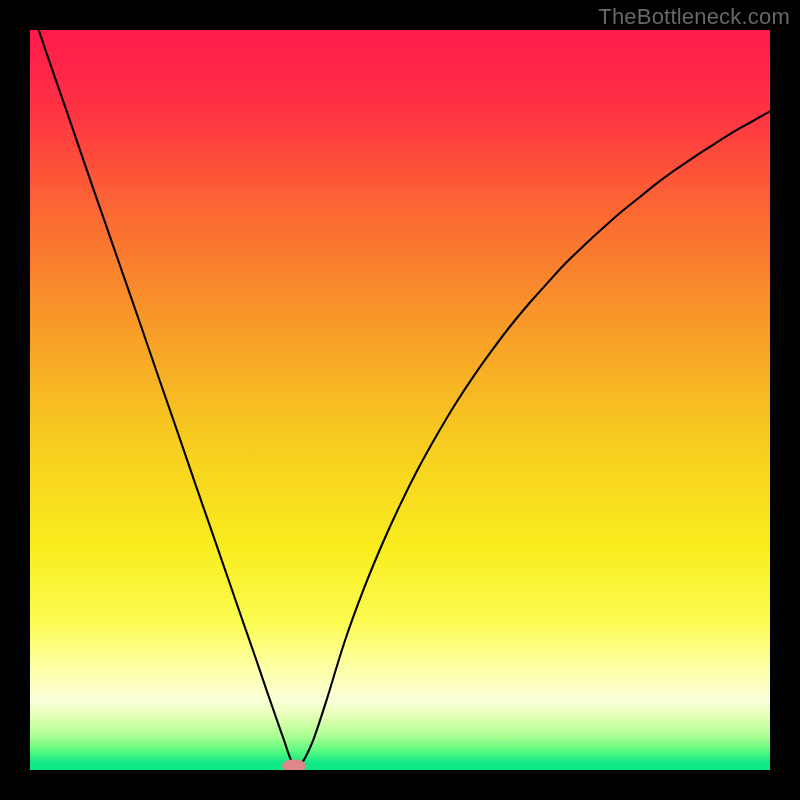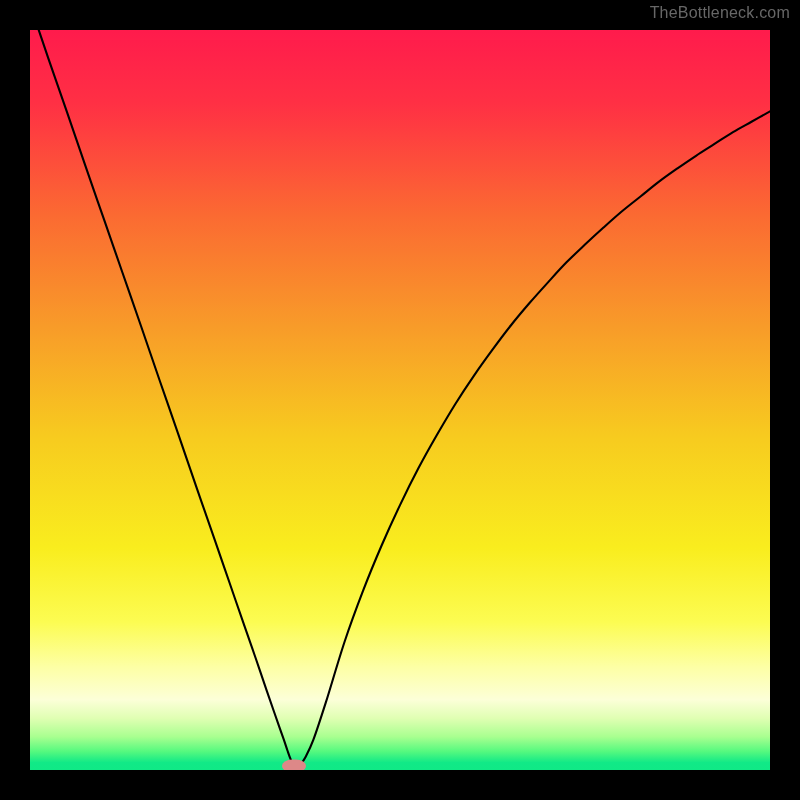--- a/index.html
+++ b/index.html
@@ -43,21 +43,21 @@
     position: absolute;
     background: #dd8888;
     border-radius: 50% / 60%;
     transform: translate(-50%, -50%);
   }
   .watermark {
     position: absolute;
     top: 4px;
     right: 10px;
     color: #676767;
-    font-size: 16px;
+    font-size: 22px;
     font-weight: 500;
     letter-spacing: 0.2px;
     user-select: none;
   }
 </style>
 </head>
 <body>
 
 <div class="frame">
 

